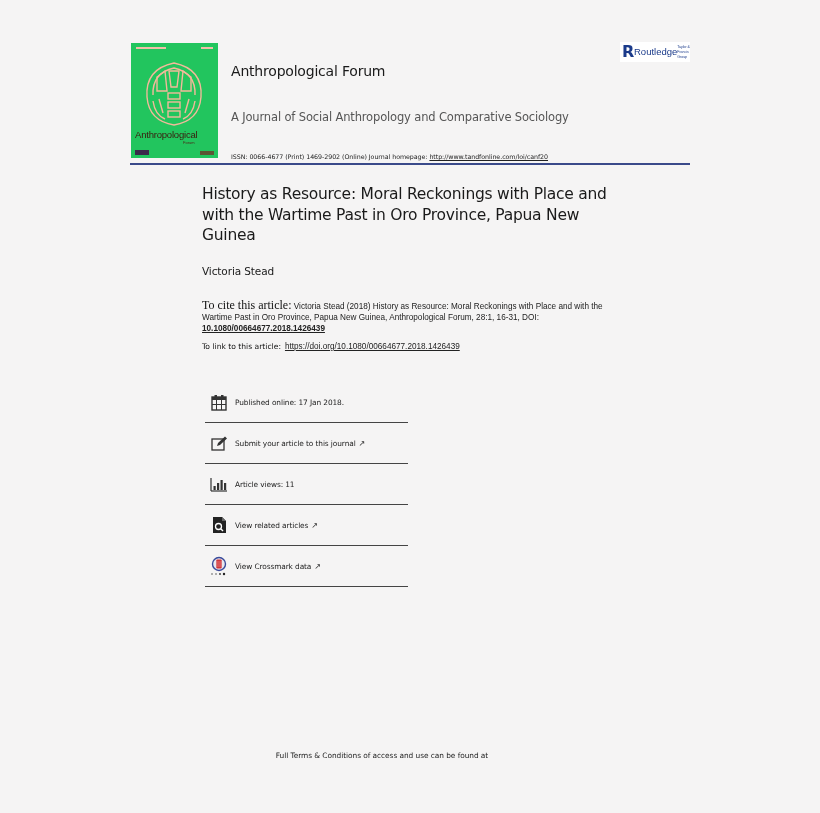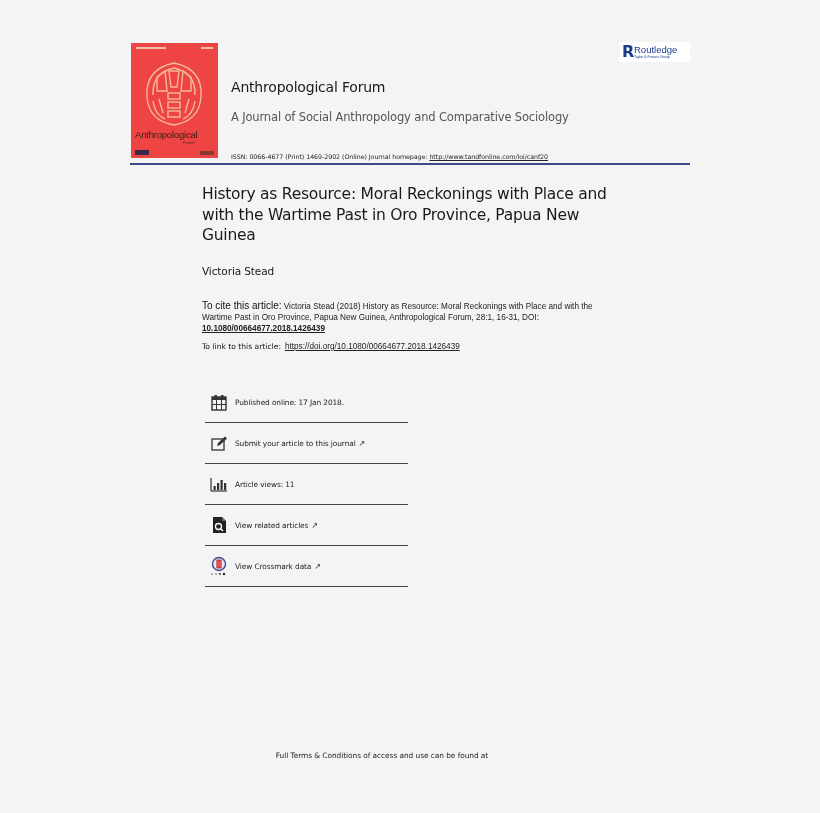--- a/index.html
+++ b/index.html
@@ -9,21 +9,21 @@
     position: relative;
     overflow: hidden;
     font-family: "DejaVu Sans", sans-serif;
     color: #222;
   }
   .abs { position: absolute; }
 
   
   #cover {
     left: 131px; top: 43px; width: 87px; height: 115px;
-    background: #ef4444;
+    background: #22c55e;
     overflow: hidden;
   }
   #cover .cov-top { position: absolute; top: 4px; left: 5px; right: 5px; height: 3px; display:flex; justify-content: space-between; }
   #cover .cov-top span { display:block; height:2px; background:#f0c0a8; }
   #cover .glyph {
     position: absolute; left: 10px; top: 14px; width: 66px; height: 72px;
   }
   #cover .cov-title {
     position: absolute; left: 4px; top: 86px; font-size: 9.5px; color: #3a2010;
     font-family: "Liberation Sans", sans-serif; letter-spacing: -0.2px; white-space: nowrap;
@@ -32,36 +32,36 @@
     position: absolute; left: 52px; top: 97px; font-size: 4px; color: #4a2a18;
     font-family: "Liberation Sans", sans-serif;
   }
   #cover .cov-bottom { position: absolute; bottom: 3px; left: 4px; right: 4px; display:flex; justify-content: space-between; align-items: flex-end; }
   #cover .cov-logo-l { width: 14px; height: 5px; background: #3a2a4a; }
   #cover .cov-logo-r { width: 14px; height: 4px; background: #6a3a28; opacity: .8; }
 
   
   #journal-title {
     left: 231px; top: 63px; font-size: 14px; color: #1a1a1a;
-    font-family: "DejaVu Sans", sans-serif; letter-spacing: -0.2px; margin-top: 16px;
+    font-family: "DejaVu Sans", sans-serif; letter-spacing: -0.2px;
   }
   #journal-subtitle {
     left: 231px; top: 85px; font-size: 11.5px; color: #555;
     letter-spacing: -0.15px;
     margin-top: 25px;
   }
   #routledge {
     left: 620px; top: 42px; width: 70px; height: 20px; background: #fff;
     display: flex; align-items: center;
   }
   #routledge .r-mark {
     width: 8px; height: 16px; margin-left: 2px; color:#1a3a8a;
     font-family: "DejaVu Sans", sans-serif; font-weight: bold; font-size: 16px; line-height: 16px;
   }
-  #routledge .r-text { margin-left: 4px; display:flex; flex-direction: column; }
+  #routledge .r-text { margin-left: 4px; display:flex; flex-direction: row; align-items: center; }
   #routledge .r-name { font-size: 9.5px; color: #1a3a8a; line-height: 10px; font-family: "Liberation Sans", sans-serif;}
   #routledge .r-tag { font-size: 3.5px; color: #1a3a8a; line-height: 5px; font-family: "Liberation Sans", sans-serif; }
 
   #issn-line {
     left: 231px; top: 153px; font-size: 6.3px; color: #222; white-space: nowrap;
     letter-spacing: -0.05px;
   }
   #issn-line a { color: #222; text-decoration: underline; }
   #header-rule {
     left: 130px; top: 163px; width: 560px; height: 2px; background: #3a4a8a;
@@ -72,21 +72,21 @@
     left: 202px; top: 184px; width: 420px; font-size: 15.5px; line-height: 20.5px;
     color: #1a1a1a; letter-spacing: -0.25px;
   }
   #author {
     left: 202px; top: 265px; font-size: 10.5px; color: #1a1a1a; letter-spacing: -0.1px;
   }
   #cite-block {
     left: 202px; top: 300px; width: 420px; font-size: 8.2px; line-height: 11.2px;
     color: #222; font-family: "Liberation Sans", sans-serif;
   }
-  #cite-block .lbl { font-family: Liberation Sans, sans-serif; font-size: 10px; font-weight: normal; color: #111; }
+  #cite-block .lbl { font-family: Liberation Serif, serif; font-size: 12px; font-weight: normal; color: #111; }
   #cite-block a { color: #222; text-decoration: underline; font-weight: bold; }
   #link-block {
     left: 202px; top: 342px; font-size: 8.2px; color: #222;
     font-family: "Liberation Sans", sans-serif; white-space: nowrap;
   }
   #link-block .lbl { font-family: "DejaVu Sans", sans-serif; font-size: 7.6px; color:#111; }
   #link-block a { color: #222; text-decoration: underline; margin-left: 4px; }
 
   
   #info-list { left: 205px; top: 382px; width: 203px; }

